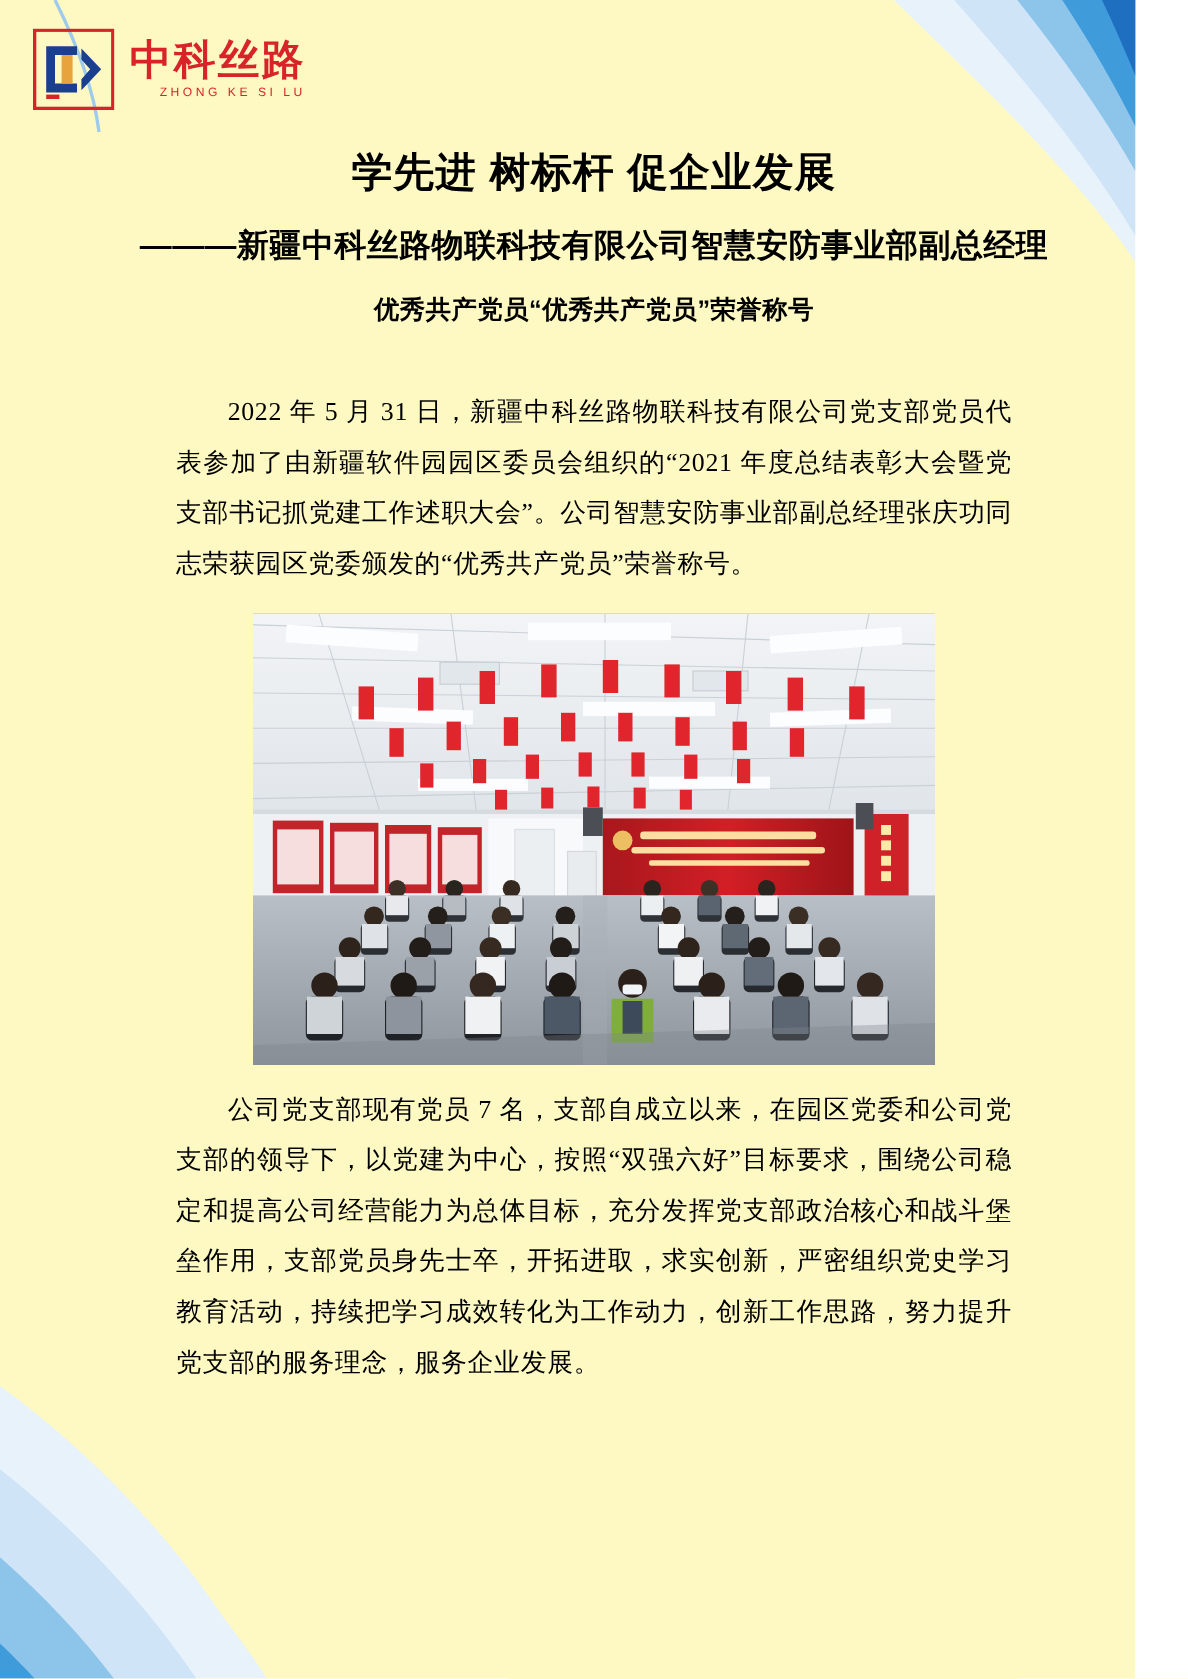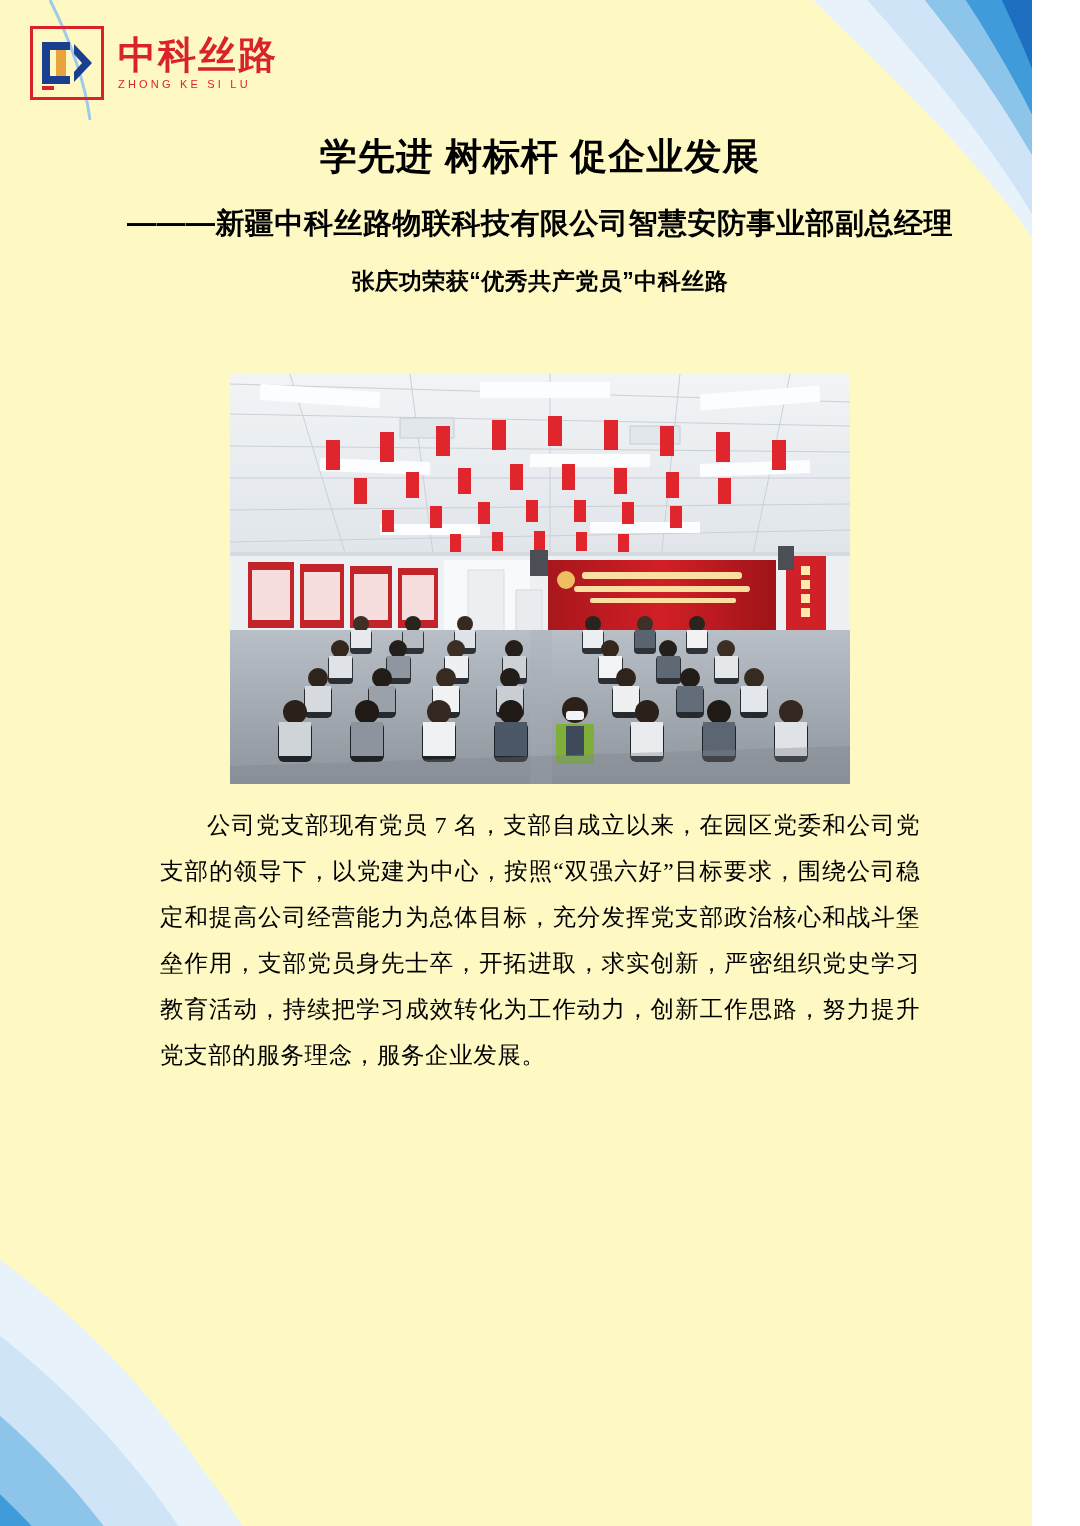--- a/index.html
+++ b/index.html
@@ -52,21 +52,21 @@
     font-weight: bold;
     font-size: 38px;
     letter-spacing: 2px;
     color: #d8232a;
   }
   .logo-en {
     font-family: "Liberation Sans", sans-serif;
     font-size: 11px;
     letter-spacing: 3.2px;
     color: #d8232a;
-    text-align: left;
+    text-align: right;
     margin-top: 5px;
   }
 
   
   .title-wrap {
     position: absolute;
     top: 132px;
     left: 0;
     width: 1080px;
     text-align: center;
@@ -163,25 +163,26 @@
     </div>
     <div class="logo-text">
       <div class="logo-cn">中科丝路</div>
       <div class="logo-en">ZHONG KE SI LU</div>
     </div>
   </div>
 
   <div class="title-wrap">
     <div class="title-main">学先进  树标杆  促企业发展</div>
     <div class="title-sub">———新疆中科丝路物联科技有限公司智慧安防事业部副总经理</div>
-    <div class="title-sub2">张庆功荣获“优秀共产党员”中科丝路</div>
+    <div class="title-sub2">优秀共产党员“优秀共产党员”荣誉称号</div>
   </div>
 
   <div class="body-wrap">
 
+    <p class="para">2022 年 5 月 31 日，新疆中科丝路物联科技有限公司党支部党员代表参加了由新疆软件园园区委员会组织的“2021 年度总结表彰大会暨党支部书记抓党建工作述职大会”。公司智慧安防事业部副总经理张庆功同志荣获园区党委颁发的“优秀共产党员”荣誉称号。</p>
 
     <div class="photo-wrap">
       <svg class="photo-svg" width="620" height="410" viewBox="0 0 620 410">
         <defs>
           <linearGradient id="ceil" x1="0" y1="0" x2="0" y2="1">
             <stop offset="0%" stop-color="#f2f4f6"></stop>
             <stop offset="100%" stop-color="#dfe4e9"></stop>
           </linearGradient>
           <linearGradient id="floorg" x1="0" y1="0" x2="0" y2="1">
             <stop offset="0%" stop-color="#b9bfc6"></stop>

